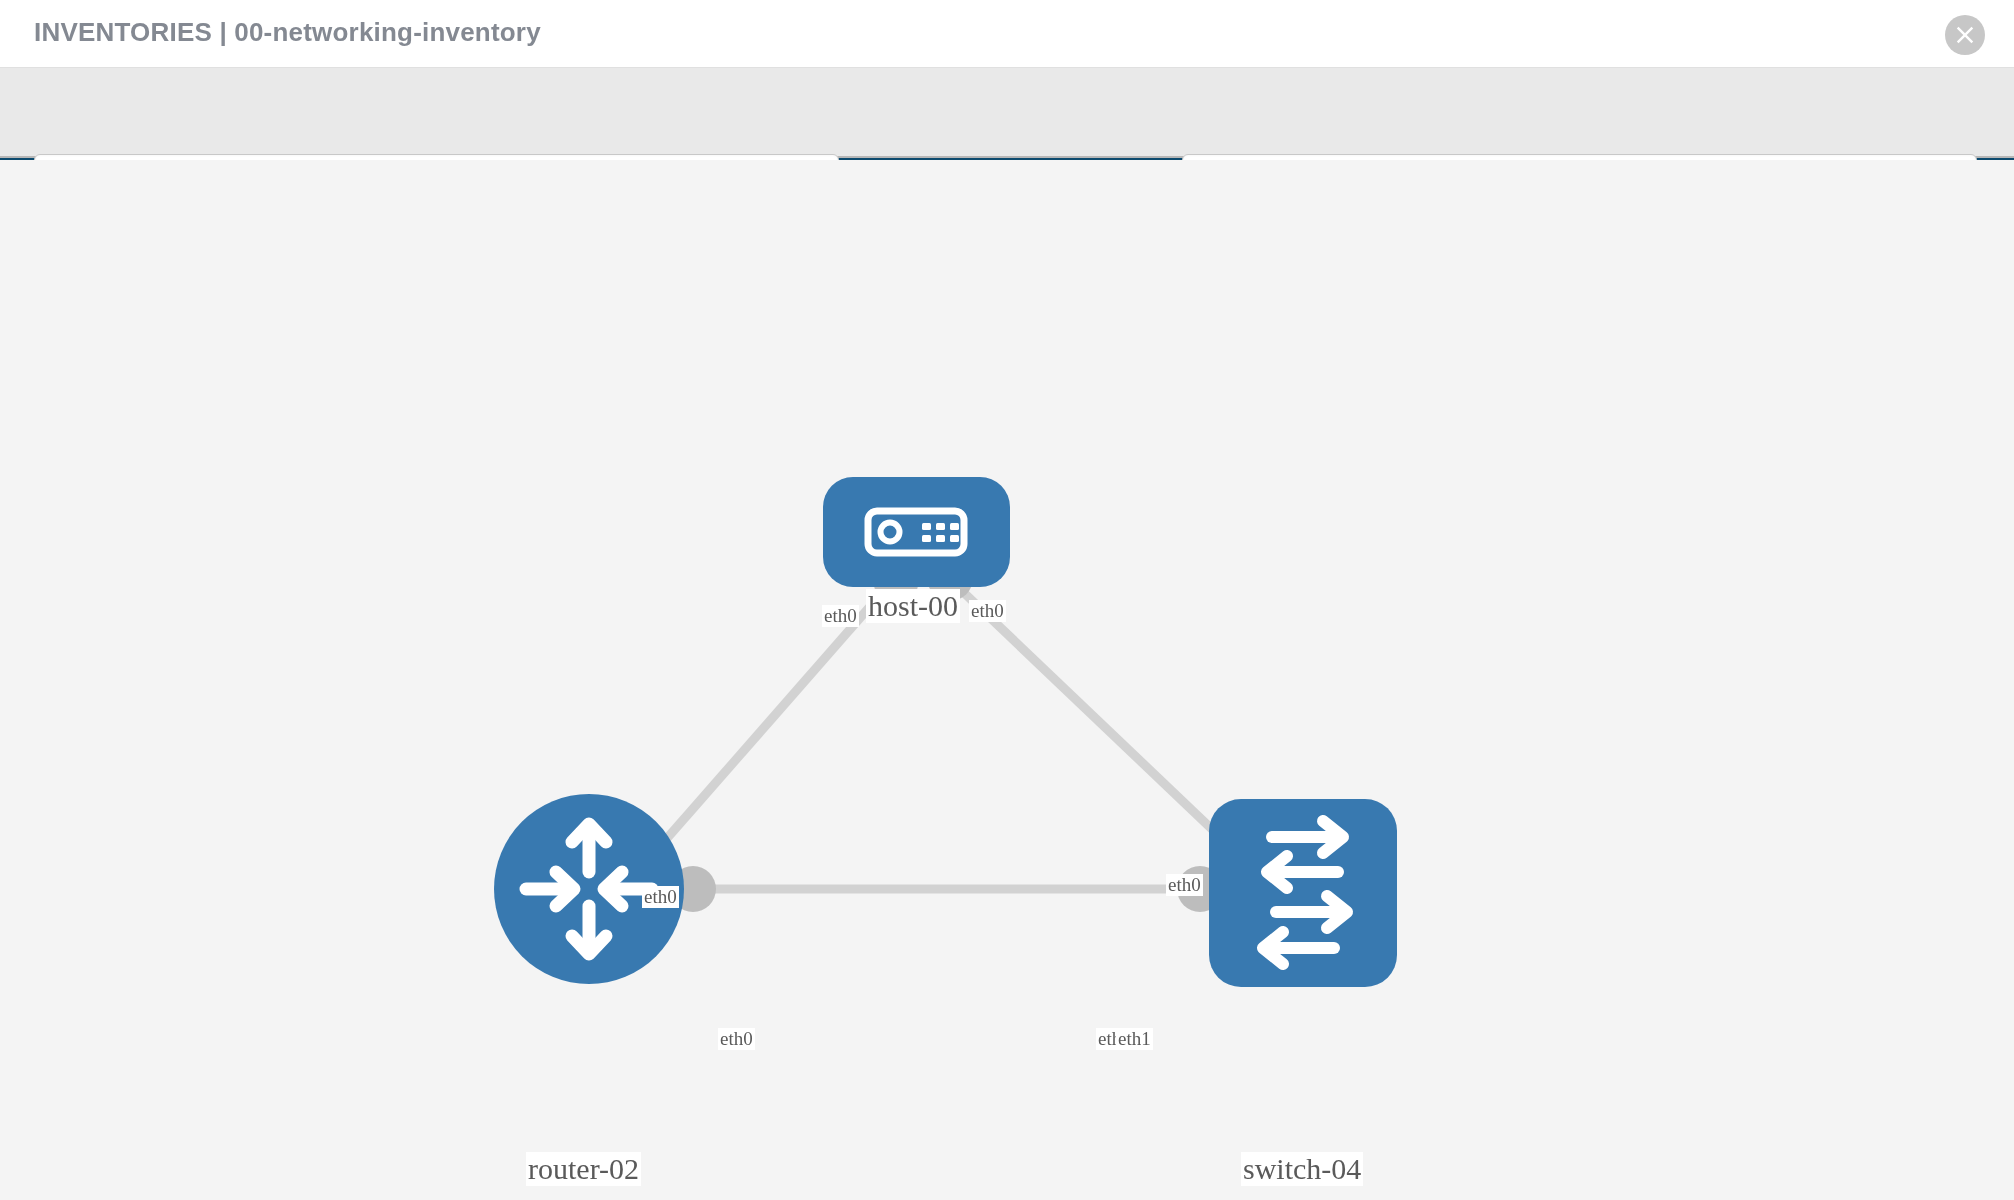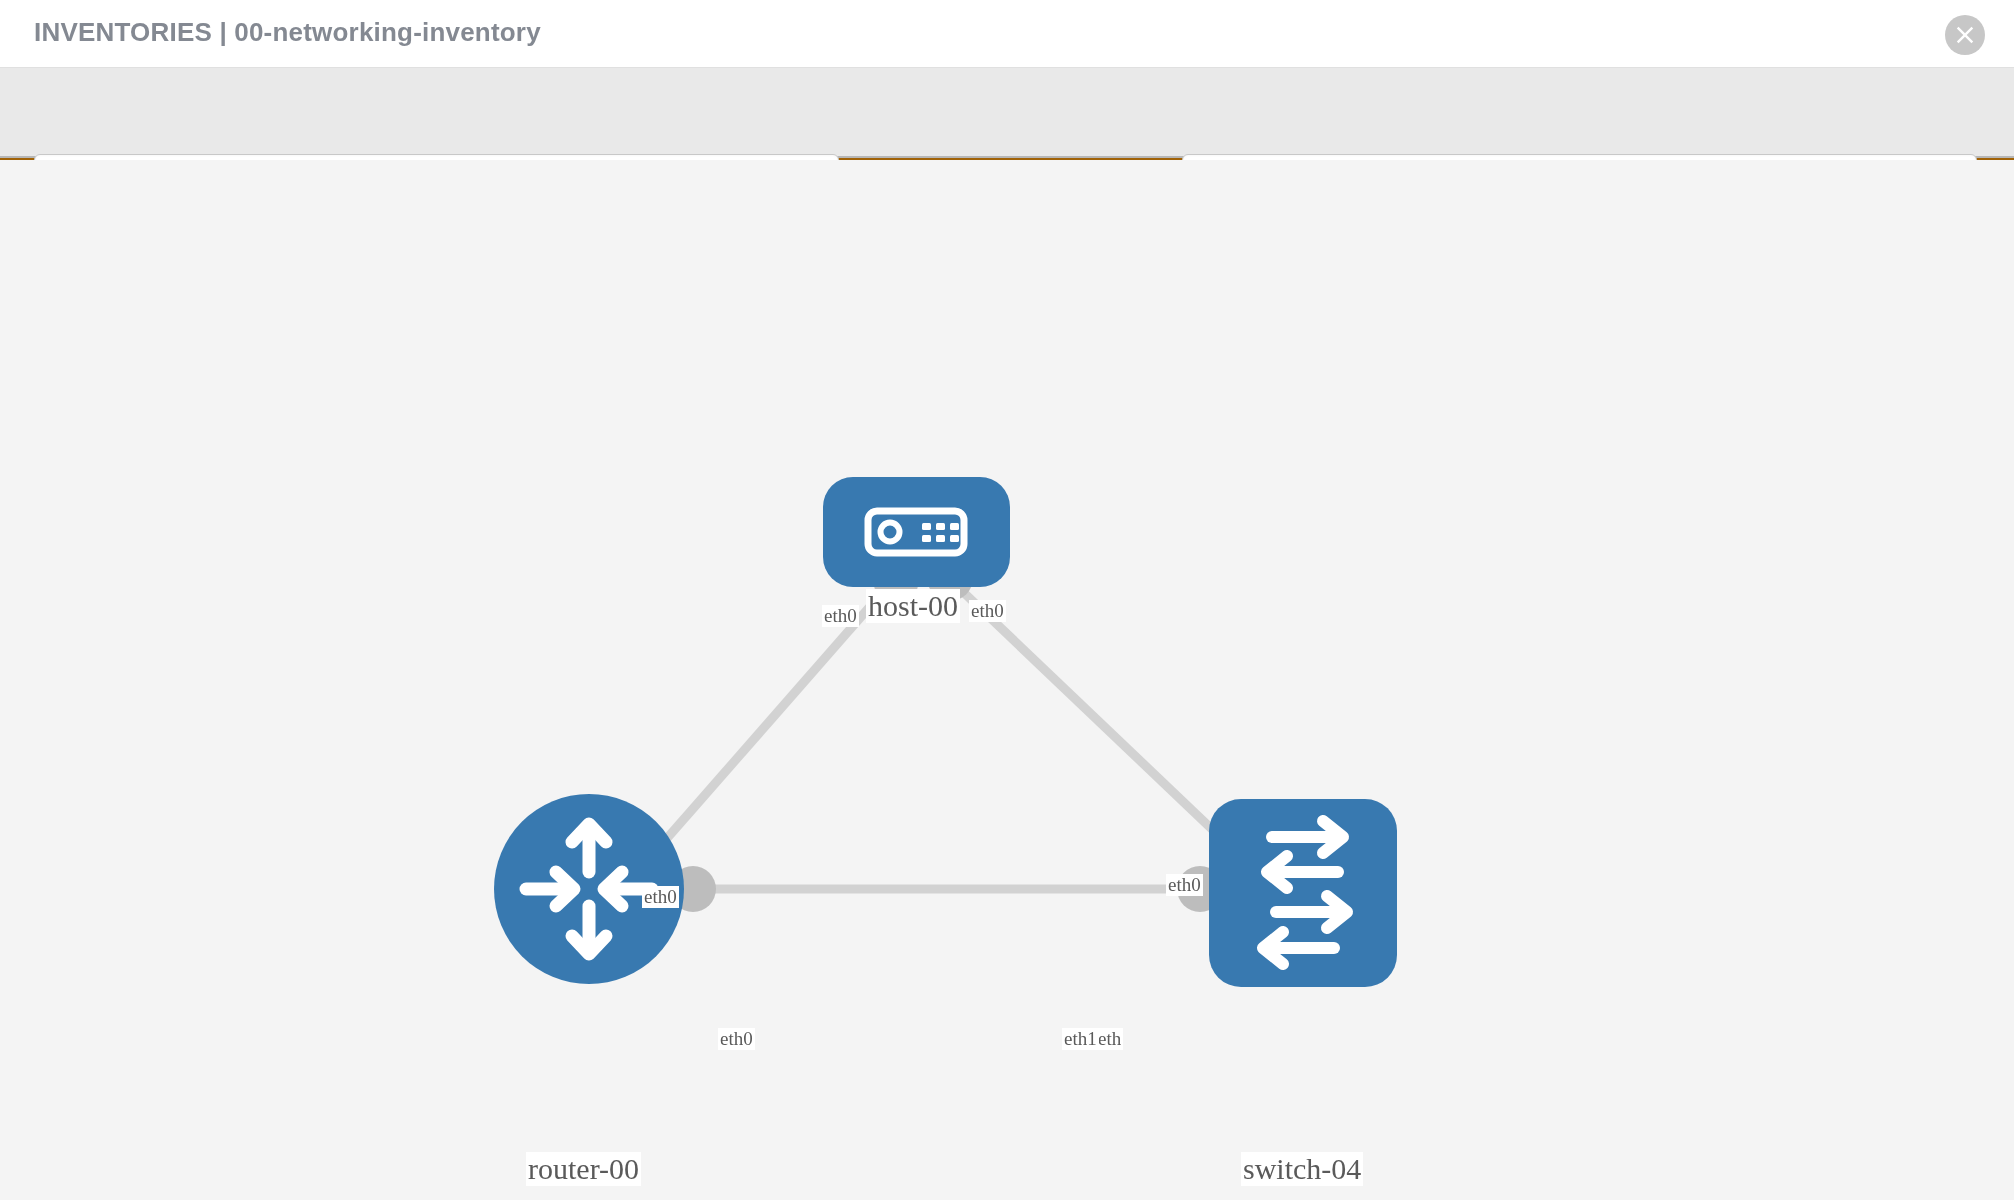--- a/index.html
+++ b/index.html
@@ -9,21 +9,21 @@
     height: 1200px;
     overflow: hidden;
     background: #ffffff;
     font-family: "Liberation Sans", sans-serif;
   }
 
   #app {
     position: relative;
     width: 2014px;
     height: 1200px;
-    background: #a16207;
+    background: #0c4a6e;
   }
 
   
   #header {
     position: absolute;
     left: 0; top: 0;
     width: 2014px;
     height: 68px;
     background: #ffffff;
     border-bottom: 1px solid #e0e0e0;
@@ -272,20 +272,20 @@
         </g>
       </g>
     </svg>
 
     <div class="graph-label iface-label" style="left:822px; top:445px;">eth0</div>
     <div class="graph-label iface-label" style="left:969px; top:440px;">eth0</div>
     <div class="graph-label iface-label" style="left:642px; top:726px;">eth0</div>
     <div class="graph-label iface-label" style="left:1166px; top:714px;">eth0</div>
     <div class="graph-label iface-label" style="left:718px; top:868px;">eth0</div>
     <div class="graph-label iface-label" style="left:1096px; top:868px;">eth</div>
-    <div class="graph-label iface-label" style="left:1062px; top:868px;">eth1</div>
+    <div class="graph-label iface-label" style="left:1116px; top:868px;">eth1</div>
 
     <div class="graph-label node-name" style="left:866px; top:429px;">host-00</div>
-    <div class="graph-label node-name" style="left:526px; top:992px;">router-00</div>
+    <div class="graph-label node-name" style="left:526px; top:992px;">router-02</div>
     <div class="graph-label node-name" style="left:1241px; top:992px;">switch-04</div>
 
   </div>
 </div>
 
 </body></html>

